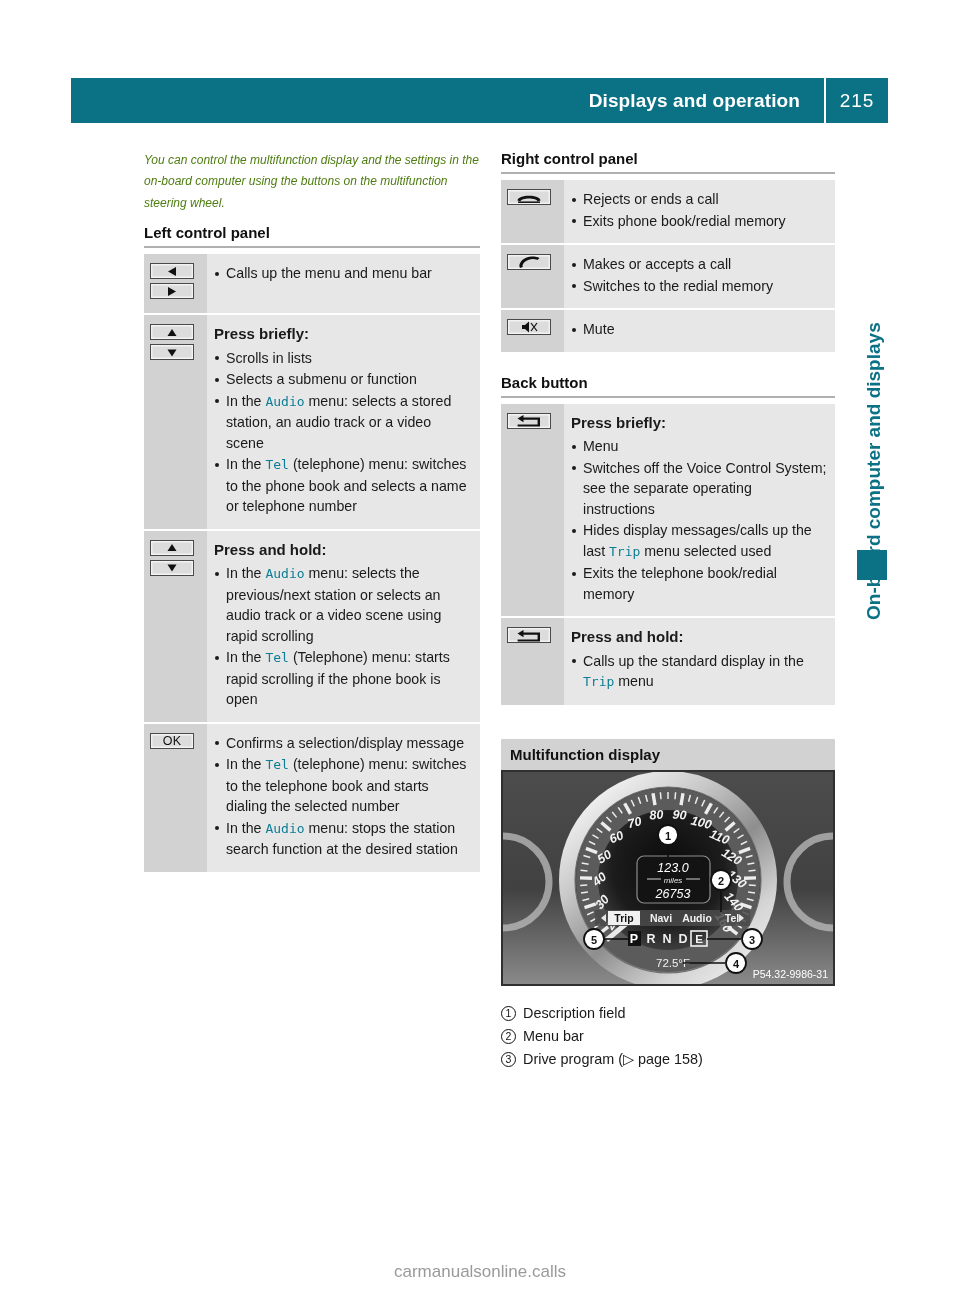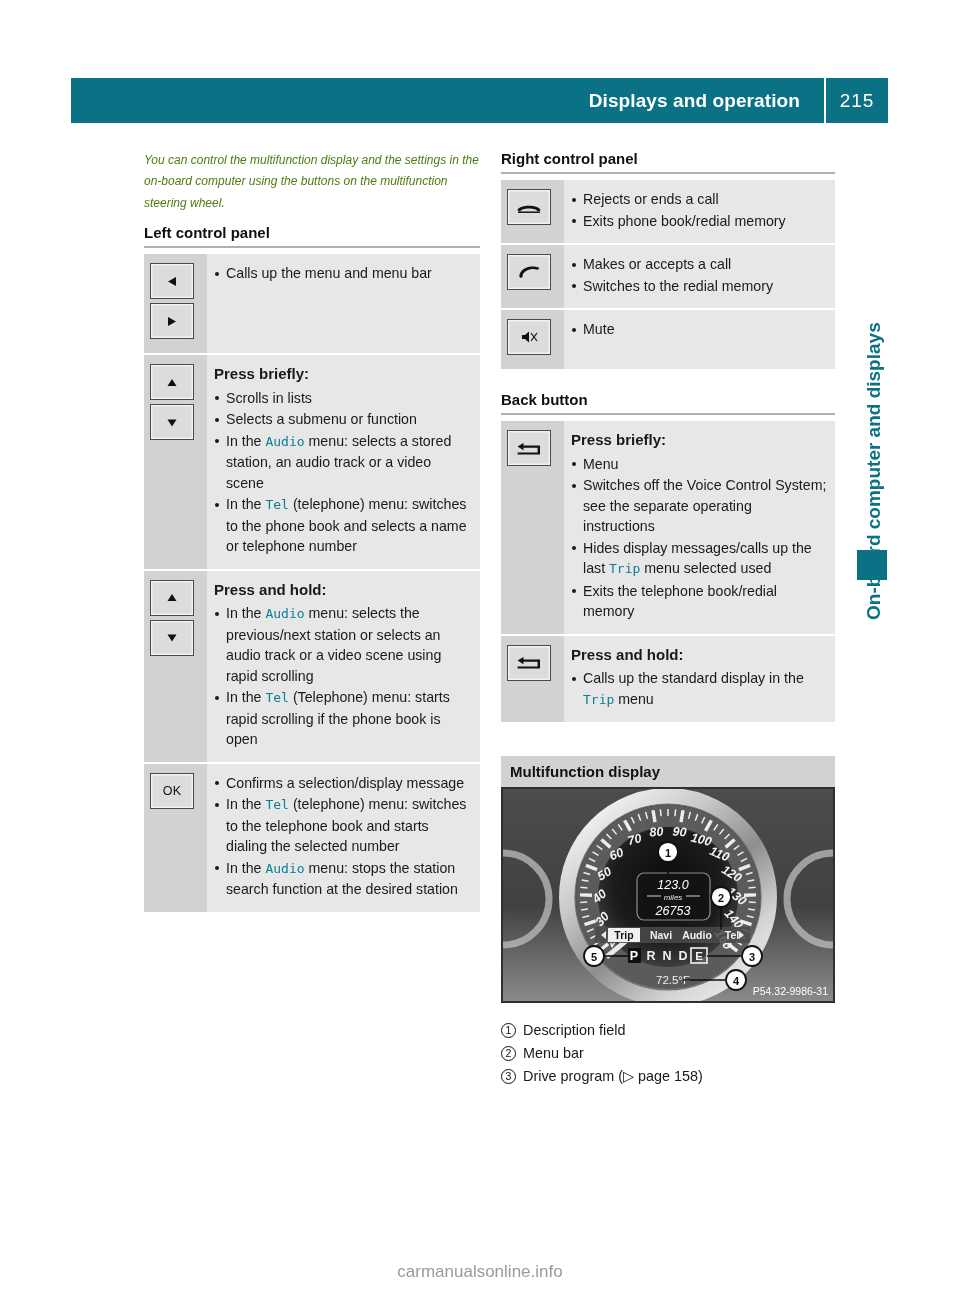--- a/index.html
+++ b/index.html
@@ -80,21 +80,21 @@
     position:relative; padding-left:12px; margin-bottom:1px;
   }
   ul.bl li::before {
     content:""; position:absolute; left:1px; top:8.5px;
     width:4px; height:4px; border-radius:50%; background:#1a1a1a;
   }
   .mono { color:#0c7d94; font-family:"DejaVu Sans Mono", monospace; font-size:13px; }
 
   
   .kbtn {
-    width:44px; height:36px; border:1.6px solid #4a4a4a;
+    width:44px; height:16px; border:1.6px solid #4a4a4a;
     background:#dcdcdc; display:flex; align-items:center; justify-content:center;
     margin-bottom:4px; box-shadow: inset 0 0 0 1.4px #f2f2f2;
   }
   .kbtn svg { display:block; }
   .kbtn .lbl { font-size:12.5px; font-weight:normal; color:#111; letter-spacing:.3px; }
 
   
   .mfd-head {
     background:#d2d2d2; font-size:15px; font-weight:bold; color:#111;
     padding:7px 9px; margin-top:34px;
@@ -499,14 +499,14 @@
           <div class="row">
             <span class="num">
               <i>3</i>
             </span>
             <span class="txt">Drive program (▷ page 158)</span>
           </div>
         </div>
     </div>
   </div>
 
-  <div class="footer">carmanualsonline.info</div>
+  <div class="footer">carmanualsonline.calls</div>
 </div>
 
 </body></html>

